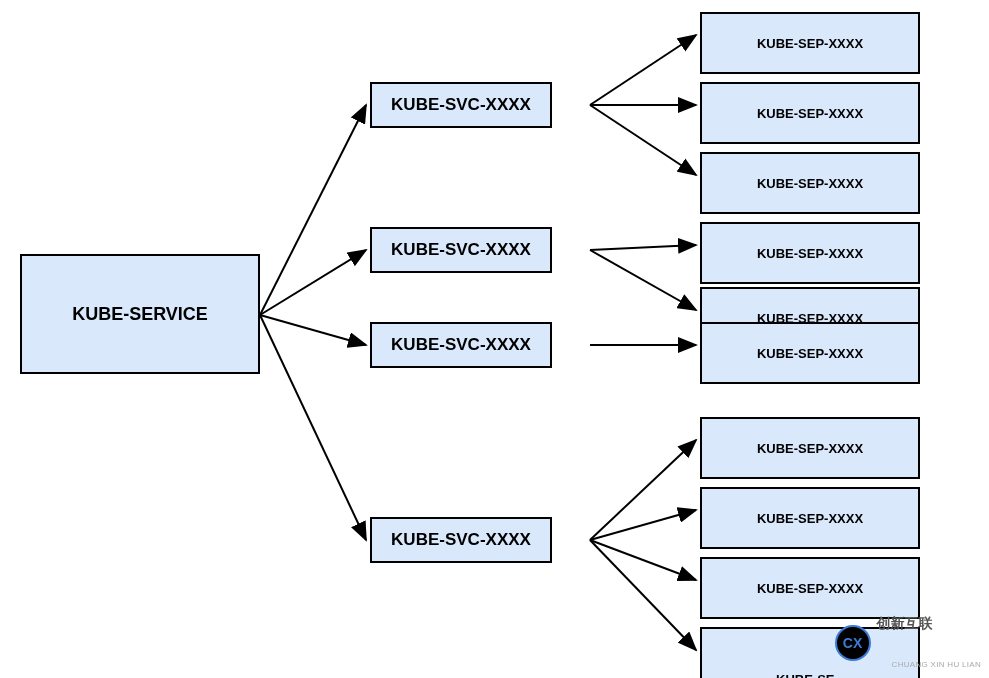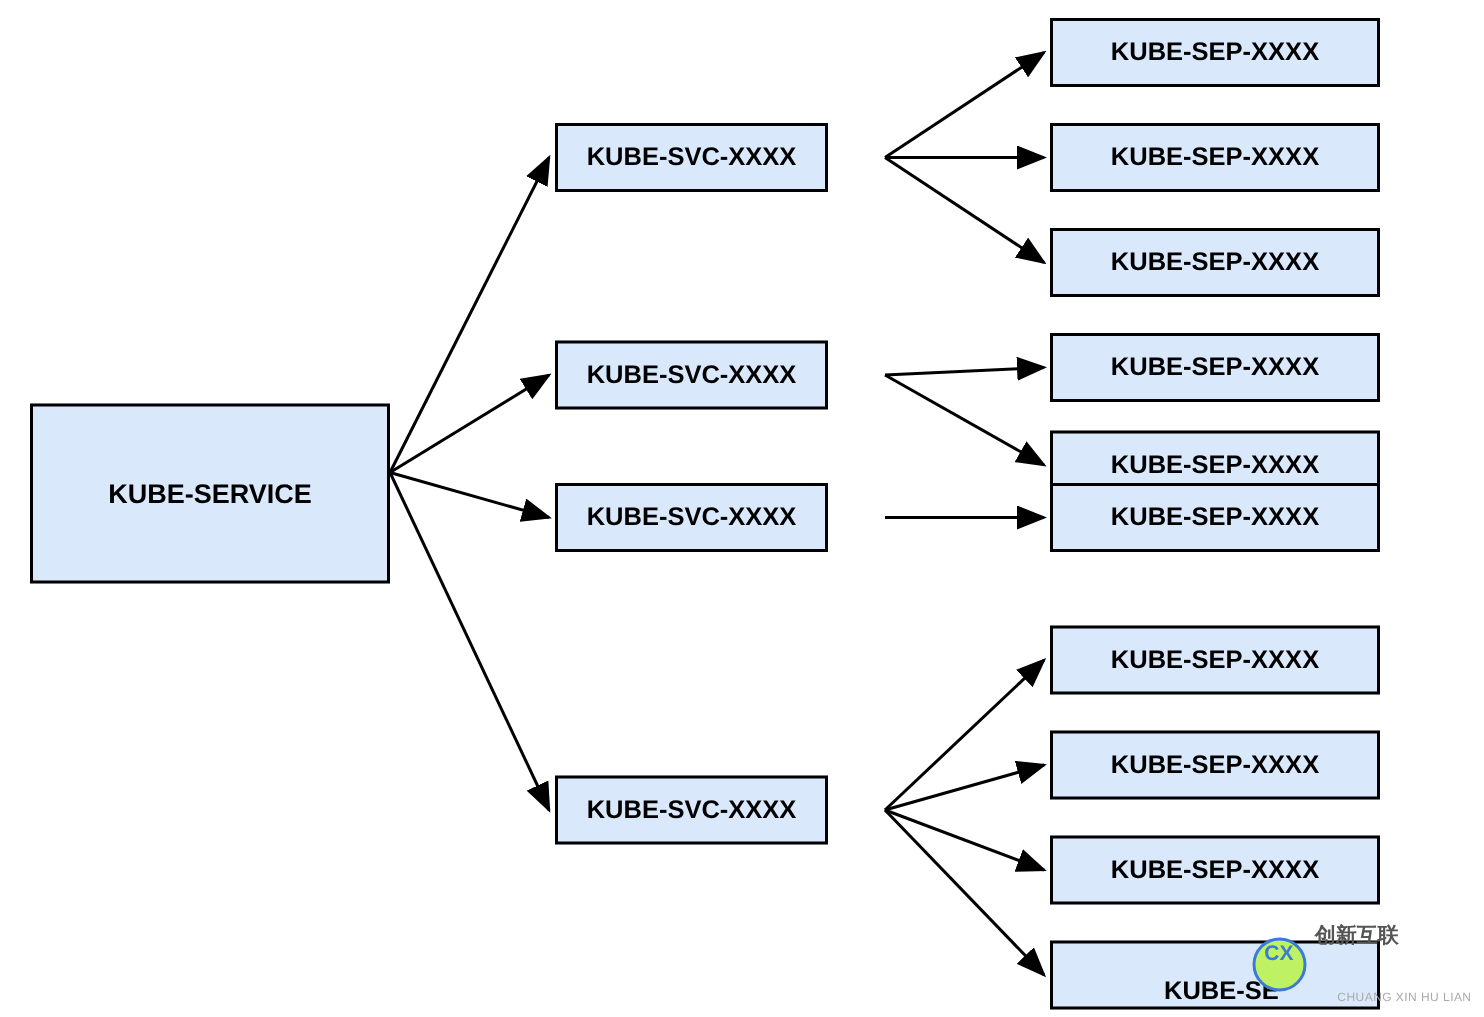--- a/index.html
+++ b/index.html
@@ -28,22 +28,22 @@
     width: 240px;
     height: 120px;
   }
   .svc {
     width: 182px;
     height: 46px;
     font-size: 17px;
   }
   .sep {
     width: 220px;
-    height: 46px;
-    font-size: 17px;
+    height: 62px;
+    font-size: 13px;
   }
   svg.arrows {
     position: absolute;
     top: 0;
     left: 0;
     width: 989px;
     height: 678px;
     pointer-events: none;
   }
   .watermark {
@@ -55,26 +55,26 @@
     gap: 6px;
     font-size: 10px;
     color: #888;
   }
   .watermark .circle {
     width: 32px;
     height: 32px;
     border-radius: 50%;
     border: 2px solid #3a7bd5;
     display: flex;
-    align-items: flex-start;
+    align-items: center;
     justify-content: center;
     font-weight: bold;
     font-size: 14px;
     color: #3a7bd5;
-    background: #bef264;
+    background: #000000;
   }
   .watermark .txt {
     display: flex;
     flex-direction: column;
     line-height: 1.1;
     gap: 30px;
   }
   .watermark .txt .big {
     font-size: 14px;
     font-weight: bold;
@@ -110,21 +110,21 @@
   <line x1="590" y1="250" x2="696" y2="310" stroke="#000" stroke-width="2" marker-end="url(#arrowhead)"></line>
 
   <line x1="590" y1="345" x2="696" y2="345" stroke="#000" stroke-width="2" marker-end="url(#arrowhead)"></line>
 
   <line x1="590" y1="540" x2="696" y2="440" stroke="#000" stroke-width="2" marker-end="url(#arrowhead)"></line>
   <line x1="590" y1="540" x2="696" y2="510" stroke="#000" stroke-width="2" marker-end="url(#arrowhead)"></line>
   <line x1="590" y1="540" x2="696" y2="580" stroke="#000" stroke-width="2" marker-end="url(#arrowhead)"></line>
   <line x1="590" y1="540" x2="696" y2="650" stroke="#000" stroke-width="2" marker-end="url(#arrowhead)"></line>
 </svg>
 
-<div class="node root" style="left:20px; top:269px;">
+<div class="node root" style="left:20px; top:254px;">
   <span>KUBE-SERVICE</span>
 </div>
 
 <div class="node svc" style="left:370px; top:82px;">
     <span>KUBE-SVC-XXXX</span>
   </div>
 <div class="node svc" style="left:370px; top:227px;">
     <span>KUBE-SVC-XXXX</span>
   </div>
 <div class="node svc" style="left:370px; top:322px;">

